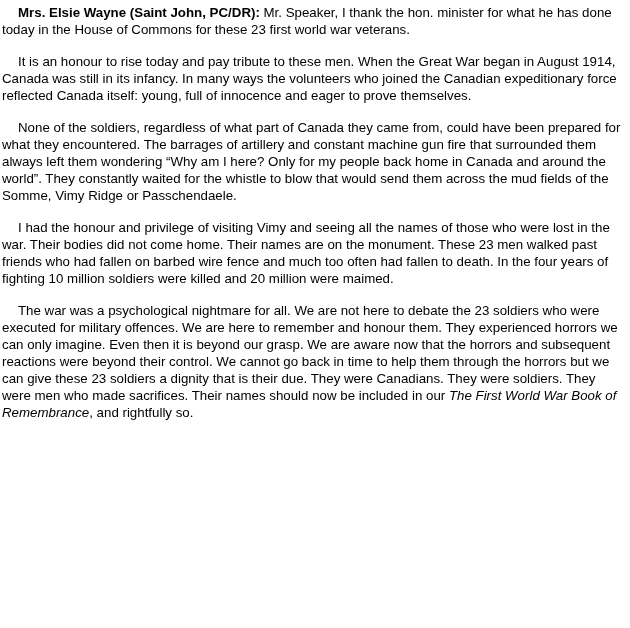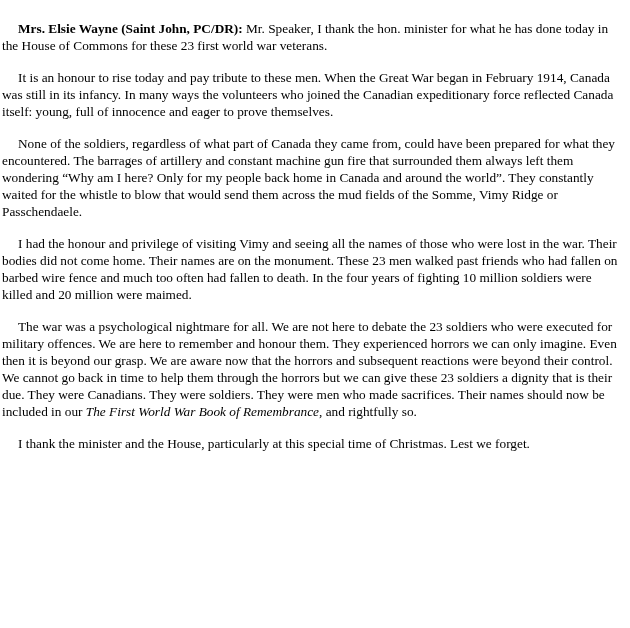--- a/index.html
+++ b/index.html
@@ -4,41 +4,40 @@
 <style>
   html, body {
     margin: 0;
     padding: 0;
     background: #ffffff;
   }
   .page {
     width: 630px;
     height: 628px;
     box-sizing: border-box;
-    padding: 20px 6px 0 2px;
+    padding: 4px 6px 0 2px;
     background: #ffffff;
     color: #000000;
-    font-family: Liberation Serif, serif;
+    font-family: Liberation Sans, sans-serif;
     font-size: 13.3px;
     line-height: 17px;
     overflow: hidden;
   }
   .page p {
     margin: 0 0 15px 0;
     text-indent: 16px;
   }
   .seg-bold   { font-weight: bold; }
   .seg-italic { font-style: italic; }
   .seg-normal { font-weight: normal; font-style: normal; }
 </style>
 </head>
 <body>
 
 <div class="page">
   <div id="speech-body">
       <p><span class="seg-bold">Mrs. Elsie Wayne (Saint John, PC/DR):</span><span class="seg-normal"> Mr. Speaker, I thank the hon. minister for what he has done today in the House of Commons for these 23 first world war veterans.</span></p>
-      <p><span class="seg-normal">It is an honour to rise today and pay tribute to these men. When the Great War began in February 1914, Canada was still in its infancy. In many ways the volunteers who joined the Canadian expeditionary force reflected Canada itself: young, full of innocence and eager to prove themselves.</span></p>
+      <p><span class="seg-normal">It is an honour to rise today and pay tribute to these men. When the Great War began in August 1914, Canada was still in its infancy. In many ways the volunteers who joined the Canadian expeditionary force reflected Canada itself: young, full of innocence and eager to prove themselves.</span></p>
       <p><span class="seg-normal">None of the soldiers, regardless of what part of Canada they came from, could have been prepared for what they encountered. The barrages of artillery and constant machine gun fire that surrounded them always left them wondering “Why am I here? Only for my people back home in Canada and around the world”. They constantly waited for the whistle to blow that would send them across the mud fields of the Somme, Vimy Ridge or Passchendaele.</span></p>
       <p><span class="seg-normal">I had the honour and privilege of visiting Vimy and seeing all the names of those who were lost in the war. Their bodies did not come home. Their names are on the monument. These 23 men walked past friends who had fallen on barbed wire fence and much too often had fallen to death. In the four years of fighting 10 million soldiers were killed and 20 million were maimed.</span></p>
       <p><span class="seg-normal">The war was a psychological nightmare for all. We are not here to debate the 23 soldiers who were executed for military offences. We are here to remember and honour them. They experienced horrors we can only imagine. Even then it is beyond our grasp. We are aware now that the horrors and subsequent reactions were beyond their control. We cannot go back in time to help them through the horrors but we can give these 23 soldiers a dignity that is their due. They were Canadians. They were soldiers. They were men who made sacrifices. Their names should now be included in our </span><span class="seg-italic">The First World War Book of Remembrance</span><span class="seg-normal">, and rightfully so.</span></p>
-      <p><span class="seg-normal">I thank the minister and the House, particularly at this special time of Christmas. Lest we forget.</span></p>
     </div>
 </div>
 
 </body></html>

